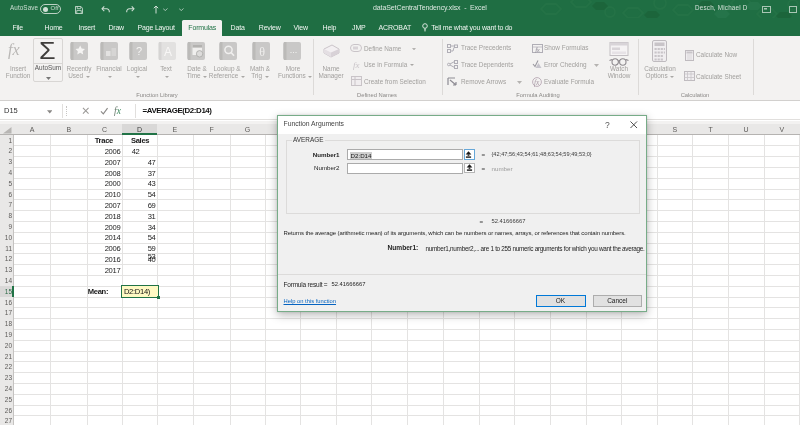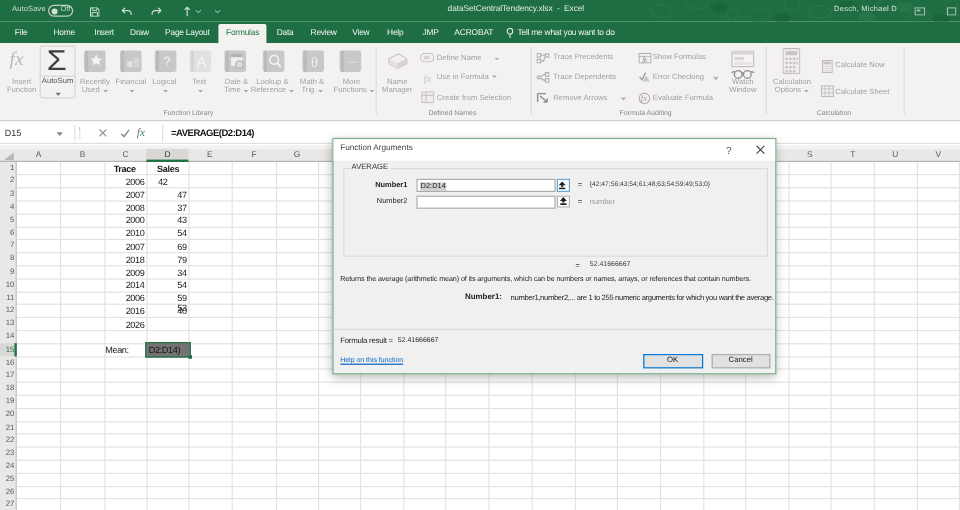--- a/index.html
+++ b/index.html
@@ -459,33 +459,33 @@
       <div class="celltext" style="top: 33.8px; left: 121.5px; width: 34px; text-align: right;">47</div>
       <div class="celltext" style="top: 44.6px; left: 86.4px; width: 34px; text-align: right;">2008</div>
       <div class="celltext" style="top: 44.6px; left: 121.5px; width: 34px; text-align: right;">37</div>
       <div class="celltext" style="top: 55.4px; left: 86.4px; width: 34px; text-align: right;">2000</div>
       <div class="celltext" style="top: 55.4px; left: 121.5px; width: 34px; text-align: right;">43</div>
       <div class="celltext" style="top: 66.2px; left: 86.4px; width: 34px; text-align: right;">2010</div>
       <div class="celltext" style="top: 66.2px; left: 121.5px; width: 34px; text-align: right;">54</div>
       <div class="celltext" style="top: 77px; left: 86.4px; width: 34px; text-align: right;">2007</div>
       <div class="celltext" style="top: 77px; left: 121.5px; width: 34px; text-align: right;">69</div>
       <div class="celltext" style="top: 87.8px; left: 86.4px; width: 34px; text-align: right;">2018</div>
-      <div class="celltext" style="top: 87.8px; left: 121.5px; width: 34px; text-align: right;">79</div>
+      <div class="celltext" style="top: 87.8px; left: 121.5px; width: 34px; text-align: right;">31</div>
       <div class="celltext" style="top: 98.6px; left: 86.4px; width: 34px; text-align: right;">2009</div>
       <div class="celltext" style="top: 98.6px; left: 121.5px; width: 34px; text-align: right;">34</div>
       <div class="celltext" style="top: 109.4px; left: 86.4px; width: 34px; text-align: right;">2014</div>
       <div class="celltext" style="top: 109.4px; left: 121.5px; width: 34px; text-align: right;">54</div>
       <div class="celltext" style="top: 120.2px; left: 86.4px; width: 34px; text-align: right;">2006</div>
       <div class="celltext" style="top: 120.2px; left: 121.5px; width: 34px; text-align: right;">59</div>
       <div class="celltext" style="top: 131px; left: 86.4px; width: 34px; text-align: right;">2016</div>
       <div class="celltext" style="top: 131px; left: 121.5px; width: 34px; text-align: right;">40</div>
-      <div class="celltext" style="top: 141.8px; left: 86.4px; width: 34px; text-align: right;">2026</div>
+      <div class="celltext" style="top: 141.8px; left: 86.4px; width: 34px; text-align: right;">2017</div>
       <div class="celltext" style="top: 128px; left: 121.5px; width: 34px; text-align: right;">53</div>
-      <div class="celltext" style="left: 87.7px; top: 163.4px; font-weight: normal; text-align: center;">Mean:</div>
-      <div class="abs" style="left: 121.4px; top: 161.2px; width: 37.8px; height: 12.4px; background: #737373; border: 1.6px solid rgb(33, 115, 70);">
+      <div class="celltext" style="left: 87.7px; top: 163.4px; font-weight: bold; text-align: center;">Mean:</div>
+      <div class="abs" style="left: 121.4px; top: 161.2px; width: 37.8px; height: 12.4px; background: #fef9c3; border: 1.6px solid rgb(33, 115, 70);">
         <span style="position:absolute;left:1.5px;top:1.2px;font-size:7.6px;letter-spacing:-0.3px;color:#111;">D2:D14)</span>
         <span style="position:absolute;right:-2px;bottom:-2px;width:3px;height:3px;background:#217346;"></span>
       </div>
     </div>
 
   <div id="dialog" class="abs">
     <div class="abs" style="left:0; top:0; width:100%; height:18px; background:#fff;"></div>
     <span class="dtext" style="left:5.5px; top:3.5px; font-size:6.8px; color:#444;">Function Arguments</span>
     <span class="dtext" style="left:327px; top:4px; font-size:8.5px; color:#555;">?</span>
     <svg class="abs" style="left:352px; top:5px;" width="7.5" height="7.5" viewBox="0 0 8 8">

